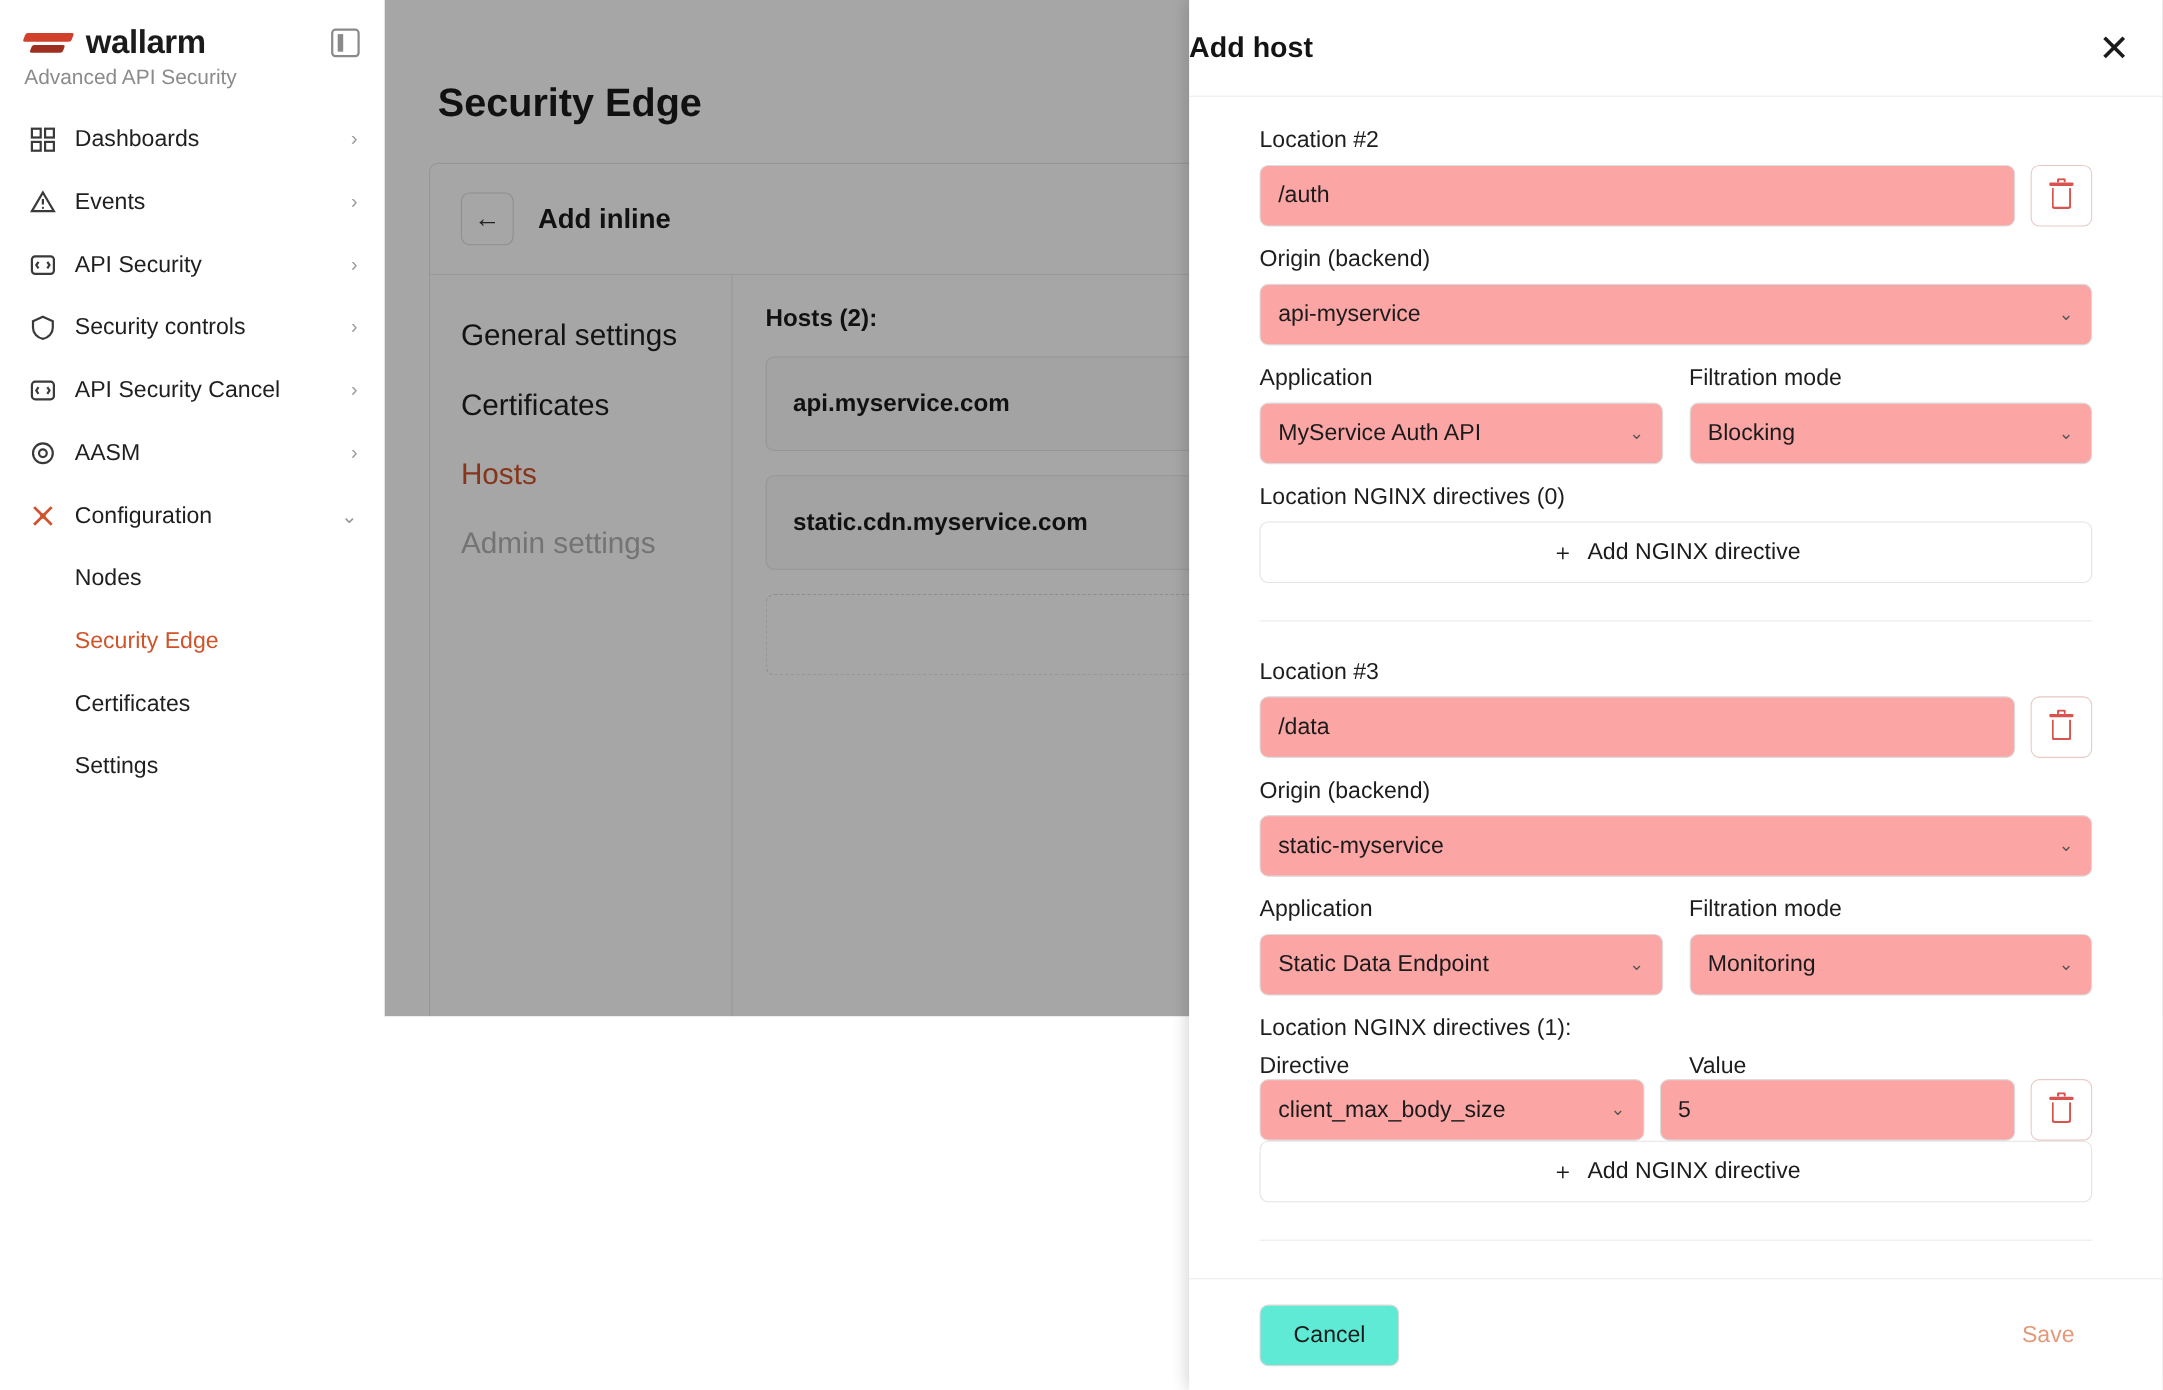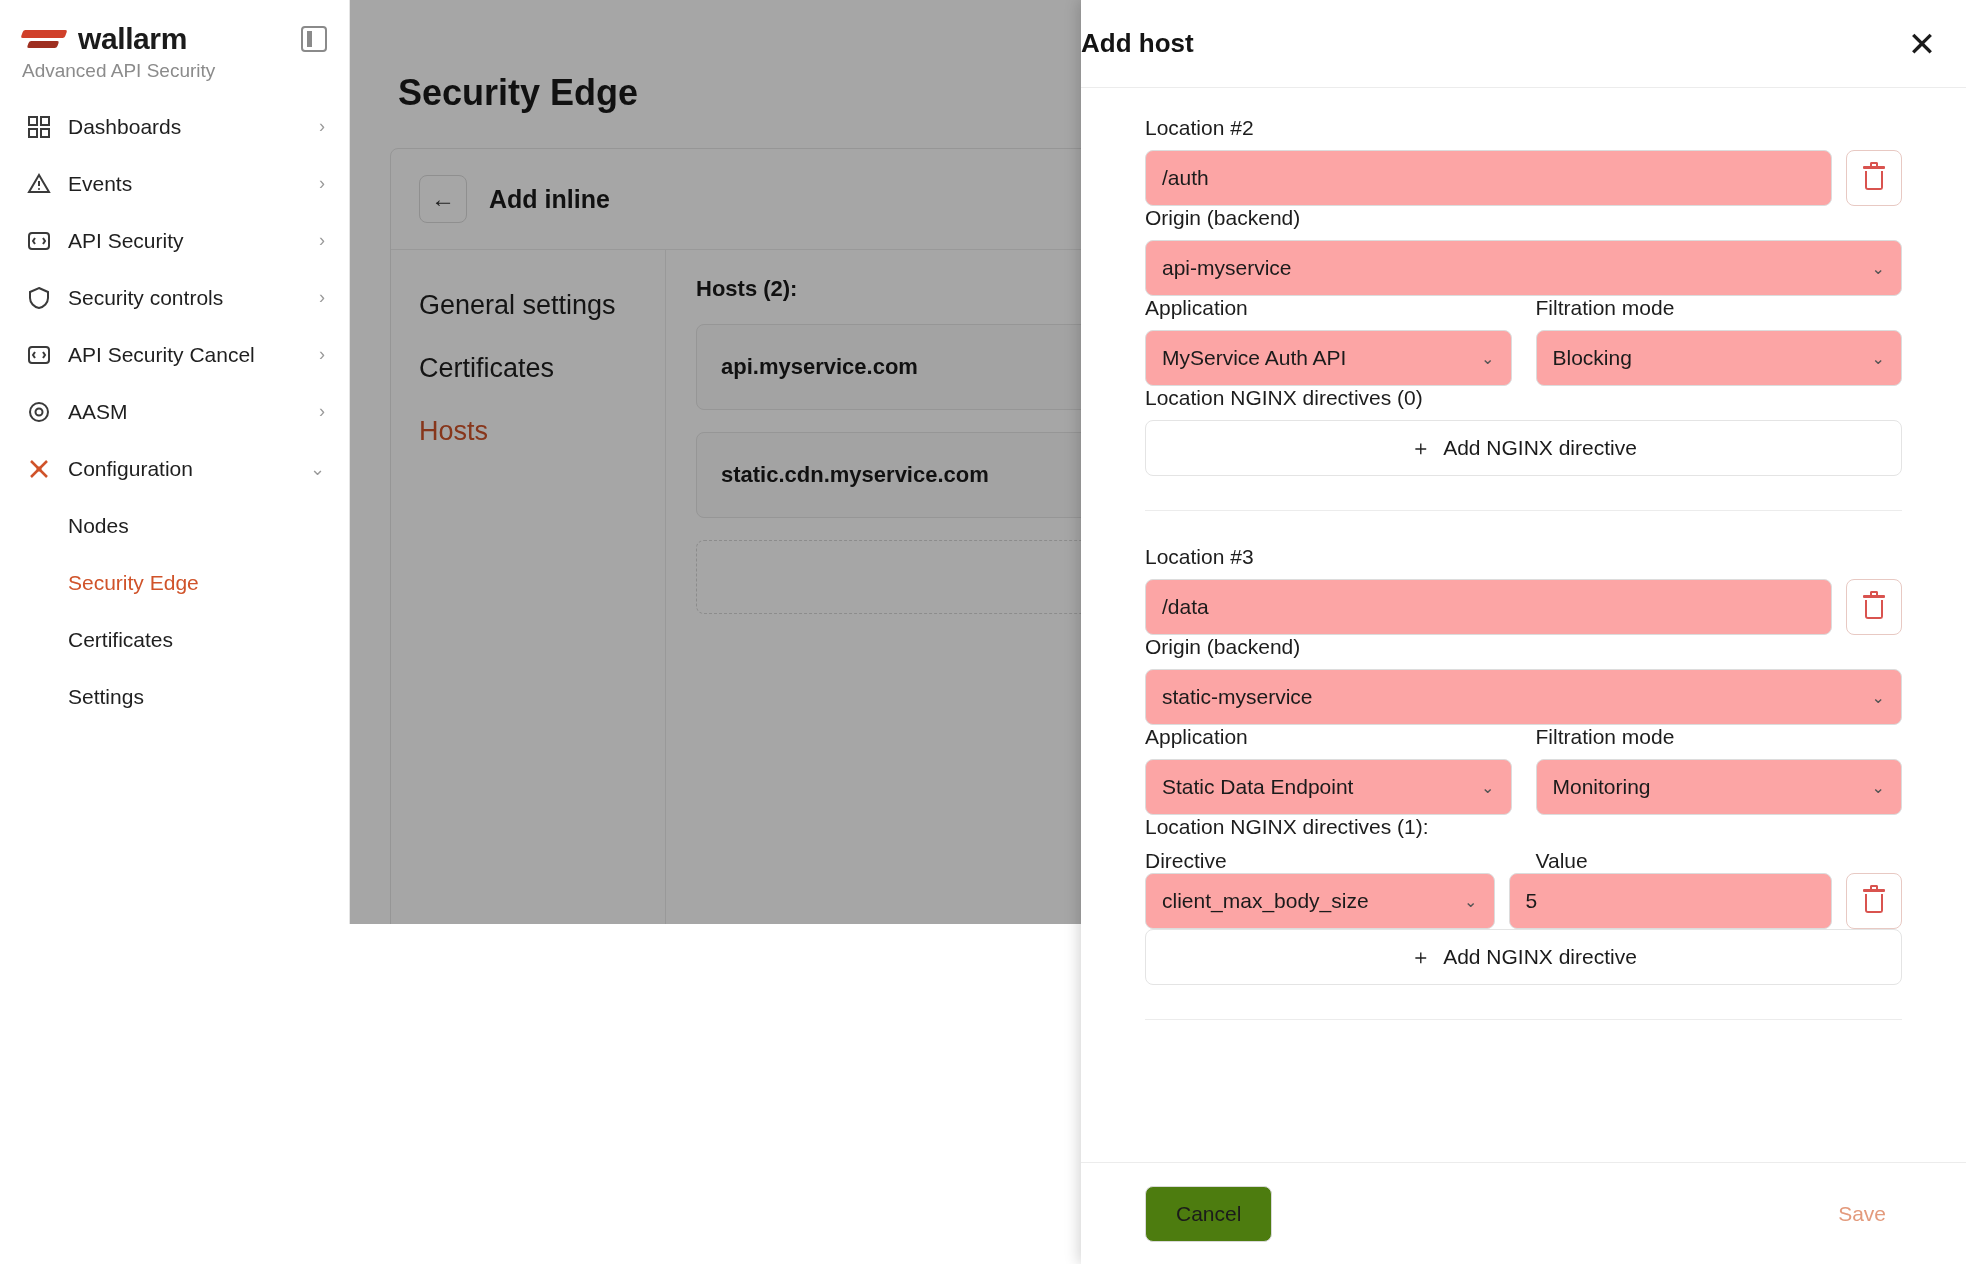--- a/index.html
+++ b/index.html
@@ -171,21 +171,21 @@
     overflow: hidden;
     padding: 28px 64px 0 64px;
   }
   .drawer-foot {
     height: 102px; min-height: 102px;
     border-top: 1px solid #ececec;
     display: flex; align-items: center; justify-content: space-between;
     padding: 0 64px;
   }
   .btn-cancel {
-    border: 1px solid #d9d9d9; background: #4d7c0f; border-radius: 8px;
+    border: 1px solid #d9d9d9; background: #5eead4; border-radius: 8px;
     height: 56px; padding: 0 30px; font-size: 21px; color: #1b1b1b; cursor: pointer;
     font-family: "Liberation Sans", sans-serif;
   }
   .btn-save {
     border: none; background: transparent; border-radius: 8px;
     height: 56px; padding: 0 16px; font-size: 21px; color: #e39a7c; cursor: pointer;
     font-family: "Liberation Sans", sans-serif;
   }
 
   .field-label {
@@ -217,21 +217,21 @@
   .two-col { display: flex; gap: 24px; }
   .two-col > div { flex: 1; }
   .add-directive {
     height: 56px; border: 1px solid #e4e4e4; border-radius: 8px; background: #fff;
     display: flex; align-items: center; justify-content: center; gap: 12px;
     font-size: 21px; color: #1b1b1b; cursor: pointer; width: 100%;
     font-family: "Liberation Sans", sans-serif;
   }
   .hr { border: none; border-top: 1px solid #ececec; margin: 34px 0; }
   .mt14 { margin-top: 0; }
-  .mt18 { }
+  .mt18 { margin-top: 18px; }
   .value-input { flex: 1; }
 </style>
 </head>
 <body>
 
 <div class="app">
 
   <div class="sidebar">
     <div class="brand-row">
       <div class="brand-left">
@@ -346,20 +346,21 @@
     <div class="card">
       <div class="card-head">
         <div class="back-btn">←</div>
         <div class="card-title">Add inline</div>
       </div>
       <div class="card-body">
         <div class="steps">
           <div class="step">General settings</div>
           <div class="step">Certificates</div>
           <div class="step active">Hosts</div>
+          <div class="step disabled">Admin settings</div>
         </div>
         <div class="hosts-pane">
           <div class="hosts-label">Hosts (2):</div>
           <div class="host-box">
             <span>api.myservice.com</span>
           </div>
           <div class="host-box">
             <span>static.cdn.myservice.com</span>
           </div>
           <div class="host-add"></div>

